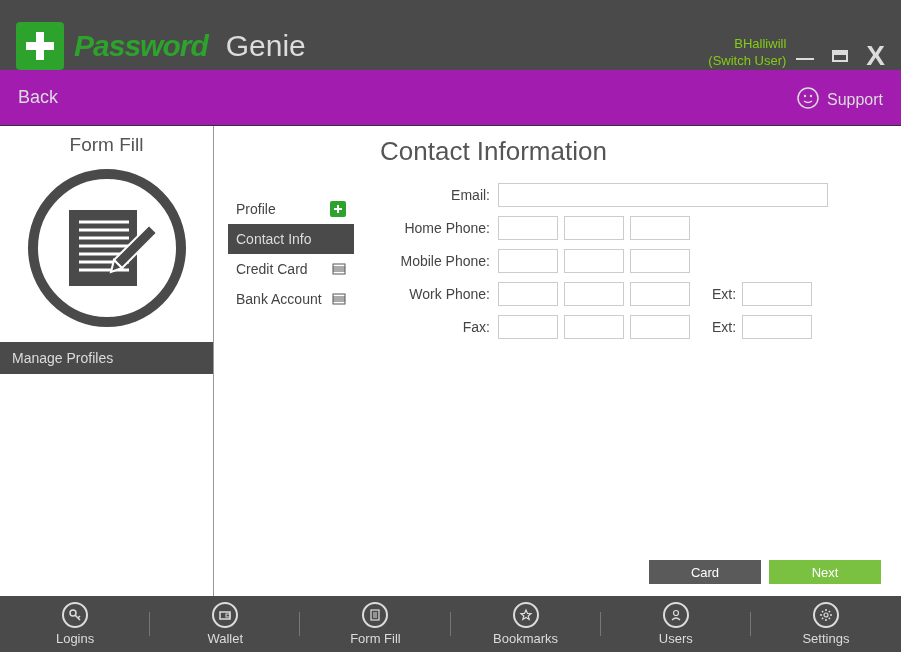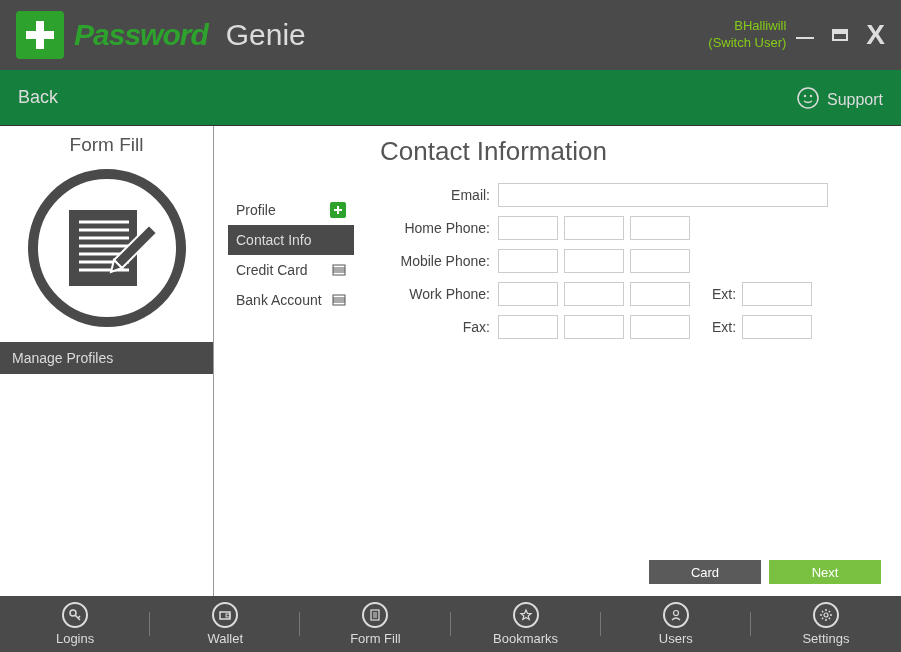--- a/index.html
+++ b/index.html
@@ -1,49 +1,49 @@
 <!DOCTYPE html>
 <html><head>
   <meta charset="utf-8">
   <style>
     * { margin: 0; padding: 0; box-sizing: border-box; }
     body { font-family: 'Segoe UI', Tahoma, sans-serif; width: 901px; height: 652px; overflow: hidden; }
     .app { width: 100%; height: 100%; display: flex; flex-direction: column; background: #4a4a4a; }
     
     
-    .titlebar { height: 70px; background: #4a4a4a; display: flex; align-items: center; padding: 0 16px; position: relative; }
+    .titlebar { height: 70px; background: #4a4a4a; display: flex; align-items: flex-end; padding: 0 16px; position: relative; }
     .logo-group { display: flex; align-items: center; gap: 10px; }
     .logo-icon { width: 48px; height: 48px; background: #2da22d; border-radius: 4px; display: flex; align-items: center; justify-content: center; }
     .logo-plus { width: 36px; height: 36px; }
     .brand-password { color: #2da22d; font-size: 30px; font-weight: bold; font-style: italic; letter-spacing: -1px; }
     .brand-genie { color: #dcdcdc; font-size: 30px; font-weight: 300; margin-left: 8px; }
     .user-area { margin-left: auto; text-align: right; color: #84cc16; font-size: 13px; margin-right: 10px; }
     .user-area div { line-height: 1.3; }
     .window-controls { display: flex; align-items: center; gap: 18px; }
     .win-min { width: 18px; height: 2px; background: #dcdcdc; margin-top: 6px; }
     .win-max { width: 16px; height: 12px; border: 2px solid #dcdcdc; background: #dcdcdc; position: relative; }
     .win-max::after { content: ''; position: absolute; top: 3px; left: 0; right: 0; bottom: 0; background: #4a4a4a; }
     .win-close { color: #dcdcdc; font-size: 28px; font-weight: bold; line-height: 1; cursor: pointer; }
     
     
-    .navbar { height: 56px; background: #15803d; display: flex; align-items: center; padding: 0 18px; justify-content: space-between; border-bottom: 1px solid #333; }
+    .navbar { height: 56px; background: #a21caf; display: flex; align-items: center; padding: 0 18px; justify-content: space-between; border-bottom: 1px solid #333; }
     .back-btn { color: #dcdcdc; font-size: 18px; cursor: pointer; }
     .support-btn { color: #dcdcdc; font-size: 16px; display: flex; align-items: flex-end; gap: 8px; cursor: pointer; }
     
     
     .content { flex: 1; display: flex; background: #fff; min-height: 0; }
     
     
     .sidebar { width: 214px; background: #fff; border-right: 1px solid #999; display: flex; flex-direction: column; }
     .sidebar-title { text-align: center; font-size: 19px; color: #555; padding: 8px 0 6px; font-weight: 400; }
     .sidebar-icon { display: flex; justify-content: center; padding: 6px 0 14px; }
     .manage-row { background: #4a4a4a; color: #dcdcdc; padding: 8px 12px; font-size: 14px; cursor: pointer; }
     
     
-    .subnav { width: 146px; padding: 44px 6px 0 14px; margin-top: 25px; }
+    .subnav { width: 146px; padding: 68px 6px 0 14px; }
     .subnav-item { display: flex; align-items: center; justify-content: space-between; padding: 7px 8px; font-size: 14px; color: #444; cursor: pointer; }
     .subnav-item.active { background: #4a4a4a; color: #dcdcdc; }
     .sn-plus { width: 16px; height: 16px; background: #2da22d; border-radius: 2px; display: flex; align-items: center; justify-content: center; }
     .sn-plus svg { width: 12px; height: 12px; }
     .sn-card { width: 14px; height: 14px; }
     
     
     .form-area { flex: 1; padding: 10px 20px; position: relative; }
     .form-title { font-size: 26px; color: #555; font-weight: 400; margin-bottom: 16px; }
     .form-row { display: flex; align-items: center; margin-bottom: 8px; margin-top: 9px; }

